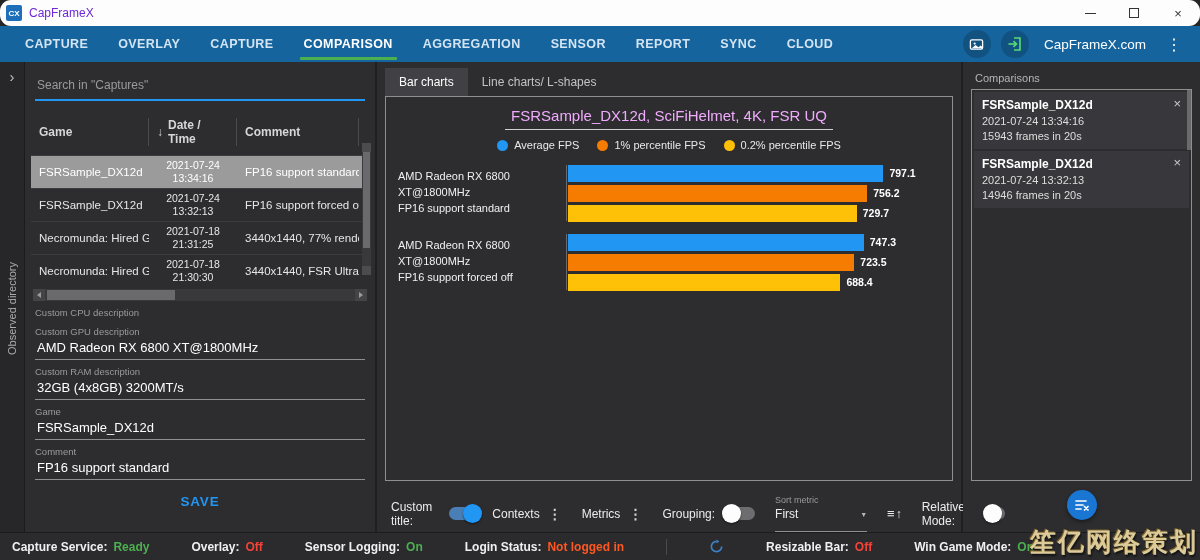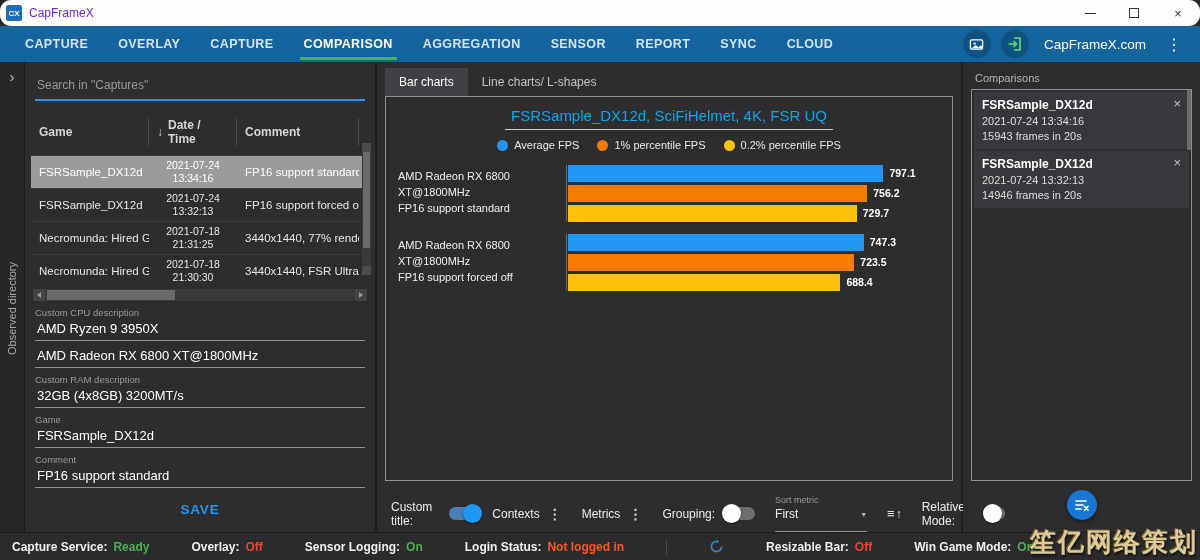--- a/index.html
+++ b/index.html
@@ -86,21 +86,21 @@
 
   
   .chartpanel { width:586px; background:#2d2d30; border-right:2px solid #1f1f21;
     display:flex; flex-direction:column; }
   .tabs { display:flex; padding:6px 8px 0 8px; }
   .tab { padding:7px 14px; font-size:12px; color:#c3c3c3; cursor:pointer; }
   .tab.active { background:#404045; color:#ffffff; }
   .chart-box { margin:0 8px; border:1px solid #8f8f8f; background:#2d2d30; height:385px;
     padding:10px 12px; overflow:hidden; }
   .chart-title-row { text-align:center; }
-  .chart-title { display:inline-block; color:#0ea5e9; font-size:15px;
+  .chart-title { display:inline-block; color:#f0abfc; font-size:15px;
     border-bottom:1px solid #cfcfcf; padding:0 6px 5px 6px; }
   .legend { display:flex; justify-content:center; gap:18px; margin-top:9px; }
   .legend-item { display:flex; align-items:center; gap:6px; color:#e8e8e8; font-size:11px; }
   .dot { width:11px; height:11px; border-radius:50%; display:inline-block; }
 
   .groups { margin-top:14px; }
   .group { display:flex; margin-bottom:13px; }
   .group-label { width:168px; color:#f0f0f0; font-size:11px; line-height:1.45;
     display:flex; flex-direction:column; justify-content:center; padding-right:8px; }
   .group-bars { flex:1; border-left:1px solid #6b6b6e; padding-left:1px; }
@@ -280,23 +280,23 @@
           </div>
         <div class="hthumb"></div>
         <div class="harrow right">
             <span class="tri-r"></span>
           </div>
       </div>
 
       <div class="record-info">
         <div class="ri-field">
           <div class="ri-label">Custom CPU description</div>
-          <div class="ri-value">AMD Ryzen 9 3950X</div>
         </div>
         <div class="ri-field">
+          <div class="ri-label">Custom GPU description</div>
           <div class="ri-value">AMD Radeon RX 6800 XT@1800MHz</div>
         </div>
         <div class="ri-field">
           <div class="ri-label">Custom RAM description</div>
           <div class="ri-value">32GB (4x8GB) 3200MT/s</div>
         </div>
         <div class="ri-field">
           <div class="ri-label">Game</div>
           <div class="ri-value">FSRSample_DX12d</div>
         </div>

